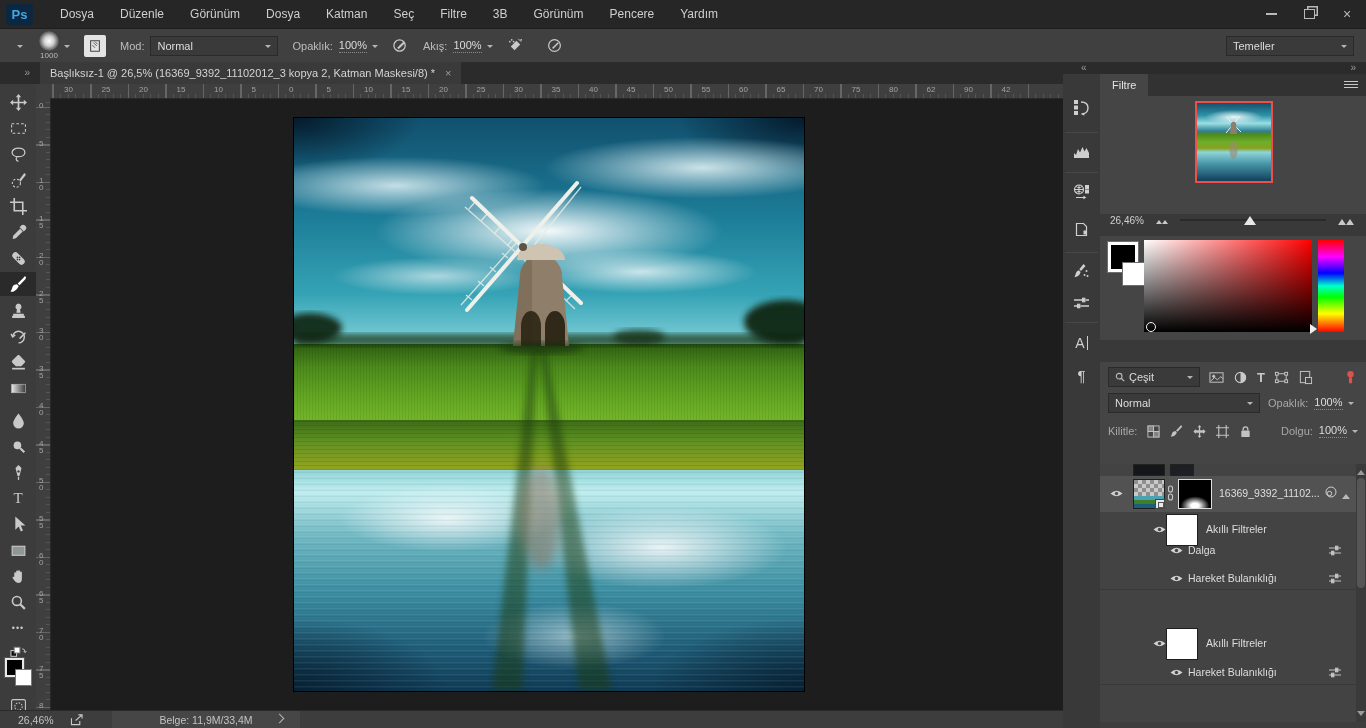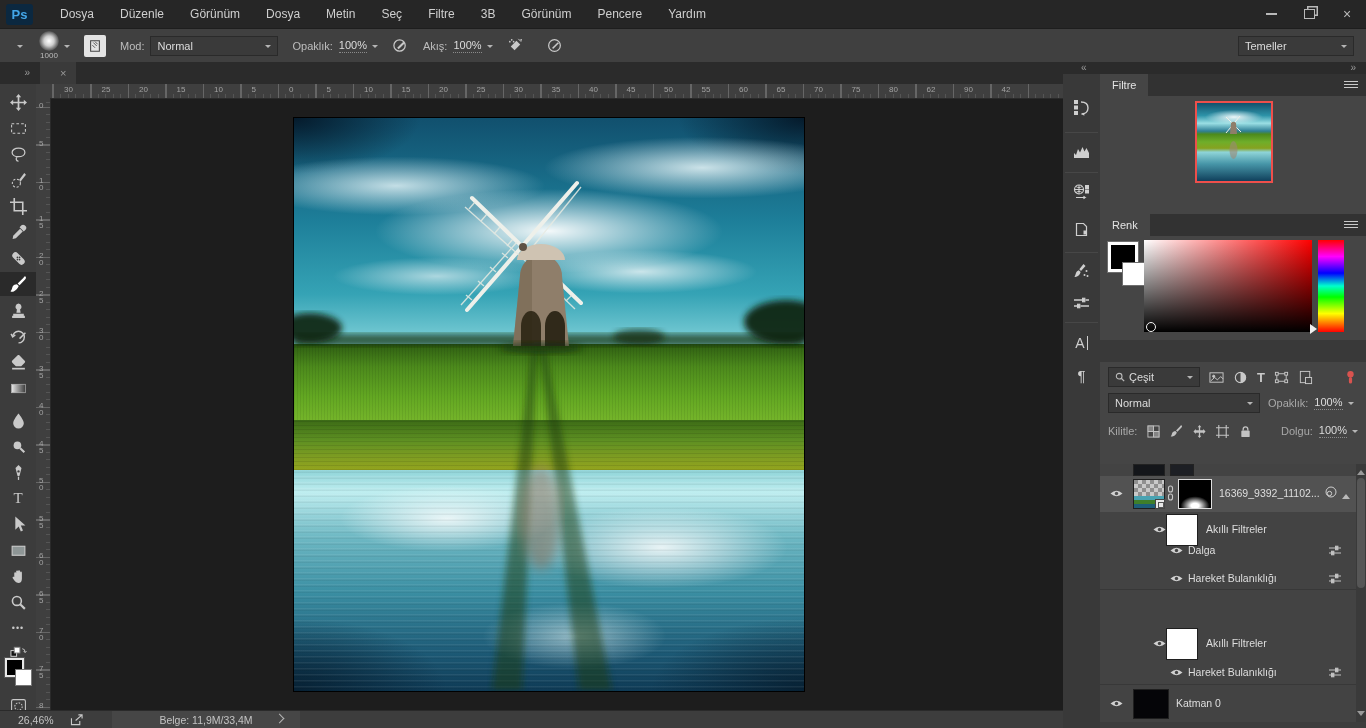--- a/index.html
+++ b/index.html
@@ -167,21 +167,21 @@
 </head>
 <body>
 
 <div id="menubar">
   <div id="ps-logo">Ps</div>
   <div id="menus">
       <div class="menu-item" style="--i: 0;">Dosya</div>
       <div class="menu-item" style="--i: 1;">Düzenle</div>
       <div class="menu-item" style="--i: 2;">Görünüm</div>
       <div class="menu-item" style="--i: 3;">Dosya</div>
-      <div class="menu-item" style="--i: 4;">Metin</div>
+      <div class="menu-item" style="--i: 4;">Katman</div>
       <div class="menu-item" style="--i: 5;">Seç</div>
       <div class="menu-item" style="--i: 6;">Filtre</div>
       <div class="menu-item" style="--i: 7;">3B</div>
       <div class="menu-item" style="--i: 8;">Görünüm</div>
       <div class="menu-item" style="--i: 9;">Pencere</div>
       <div class="menu-item" style="--i: 10;">Yardım</div>
     </div>
   <div id="win-controls">
     <div class="wc wc-min">
         <i></i>
@@ -241,28 +241,29 @@
         <circle cx="15" cy="3" r=".9"></circle>
         <path d="M12 2l3 3" stroke="currentColor" fill="none"></path>
       </svg>
   </span>
   <span class="ico" style="margin-left:22px">
     <svg viewBox="0 0 18 18" width="17" height="17" fill="none" stroke="currentColor">
         <circle cx="9" cy="9" r="6.2" stroke-width="1.3"></circle>
         <path d="M6.5 11.5L12.5 5.5l1.2 1.2L7.5 12.7z" fill="currentColor" stroke="none"></path>
       </svg>
   </span>
-  <div class="dropdown" style="width:116px;margin-left:auto;margin-right:12px">
+  <div class="dropdown" style="width:128px;margin-left:auto;margin-right:12px">
     <span>Temeller</span>
     <span class="caret" style="margin-left:auto"></span>
   </div>
 </div>
 
 <div id="tabrow">
   <div id="doc-tab">
+    <span>Başlıksız-1 @ 26,5% (16369_9392_11102012_3 kopya 2, Katman Maskesi/8) *</span>
     <span class="x">×</span>
   </div>
 </div>
 
 <div id="toolbar">
   <div id="toolbar-top">»</div>
   <div class="tool" style="top:28px">
       <svg viewBox="0 0 16 16" fill="currentColor">
         <path d="M8 0l2.5 3H8.8v4.2H13V5.5L16 8l-3 2.5V8.8H8.8V13h1.7L8 16l-2.5-3h1.7V8.8H3v1.7L0 8l3-2.5v1.7h4.2V3H5.5z"></path>
       </svg>
@@ -595,24 +596,20 @@
         <div id="nav-slider">
             <div class="thumb"></div>
           </div>
         <span class="mtn" style="margin-right:12px">
             <b></b>
             <b></b>
           </span>
       </div>
     </div>
 
-    <div class="pstrip" style="top:140px">
-      <div class="ptab act">Renk</div>
-      <div class="pmenu"></div>
-    </div>
     <div class="pbody" style="top:162px;height:104px">
       <div id="col-swatches">
         <div id="col-fg"></div>
         <div id="col-bg"></div>
       </div>
       <div id="sat-box">
         <div id="sat-cursor"></div>
       </div>
       <div id="hue-strip"></div>
       <div id="hue-marker"></div>
@@ -819,30 +816,20 @@
               <svg viewBox="0 0 14 11" stroke="currentColor" fill="currentColor">
                 <path d="M1 3h12M1 8h12" stroke-width="1.2"></path>
                 <rect x="7.5" y="1.2" width="2.4" height="3.6"></rect>
                 <rect x="3.5" y="6.2" width="2.4" height="3.6"></rect>
               </svg>
             </span>
         </div>
 
         <div class="ldiv" style="top:220px"></div>
 
-        <div class="lay" style="top:222px;height:36px">
-          <span class="abs eye" style="left:10px;top:13px">
-              <svg viewBox="0 0 13 9" fill="currentColor">
-                <path d="M.5 4.5Q6.5-.8 12.5 4.5 6.5 9.8.5 4.5z"></path>
-                <circle cx="6.5" cy="4.5" r="1.7" fill="#434343"></circle>
-              </svg>
-            </span>
-          <div class="abs black-thumb" style="left:33px;top:3px"></div>
-          <span class="abs lname" style="left:76px;top:11px">Katman 0</span>
-        </div>
 
         <div id="lscroll">
           <span class="scr-ar" style="top:2px;border-bottom:5px solid #9a9a9a"></span>
           <div class="thm"></div>
           <span class="scr-ar" style="bottom:2px;border-top:5px solid #9a9a9a"></span>
         </div>
       </div>
 
       <div id="bottom-icons">
         

